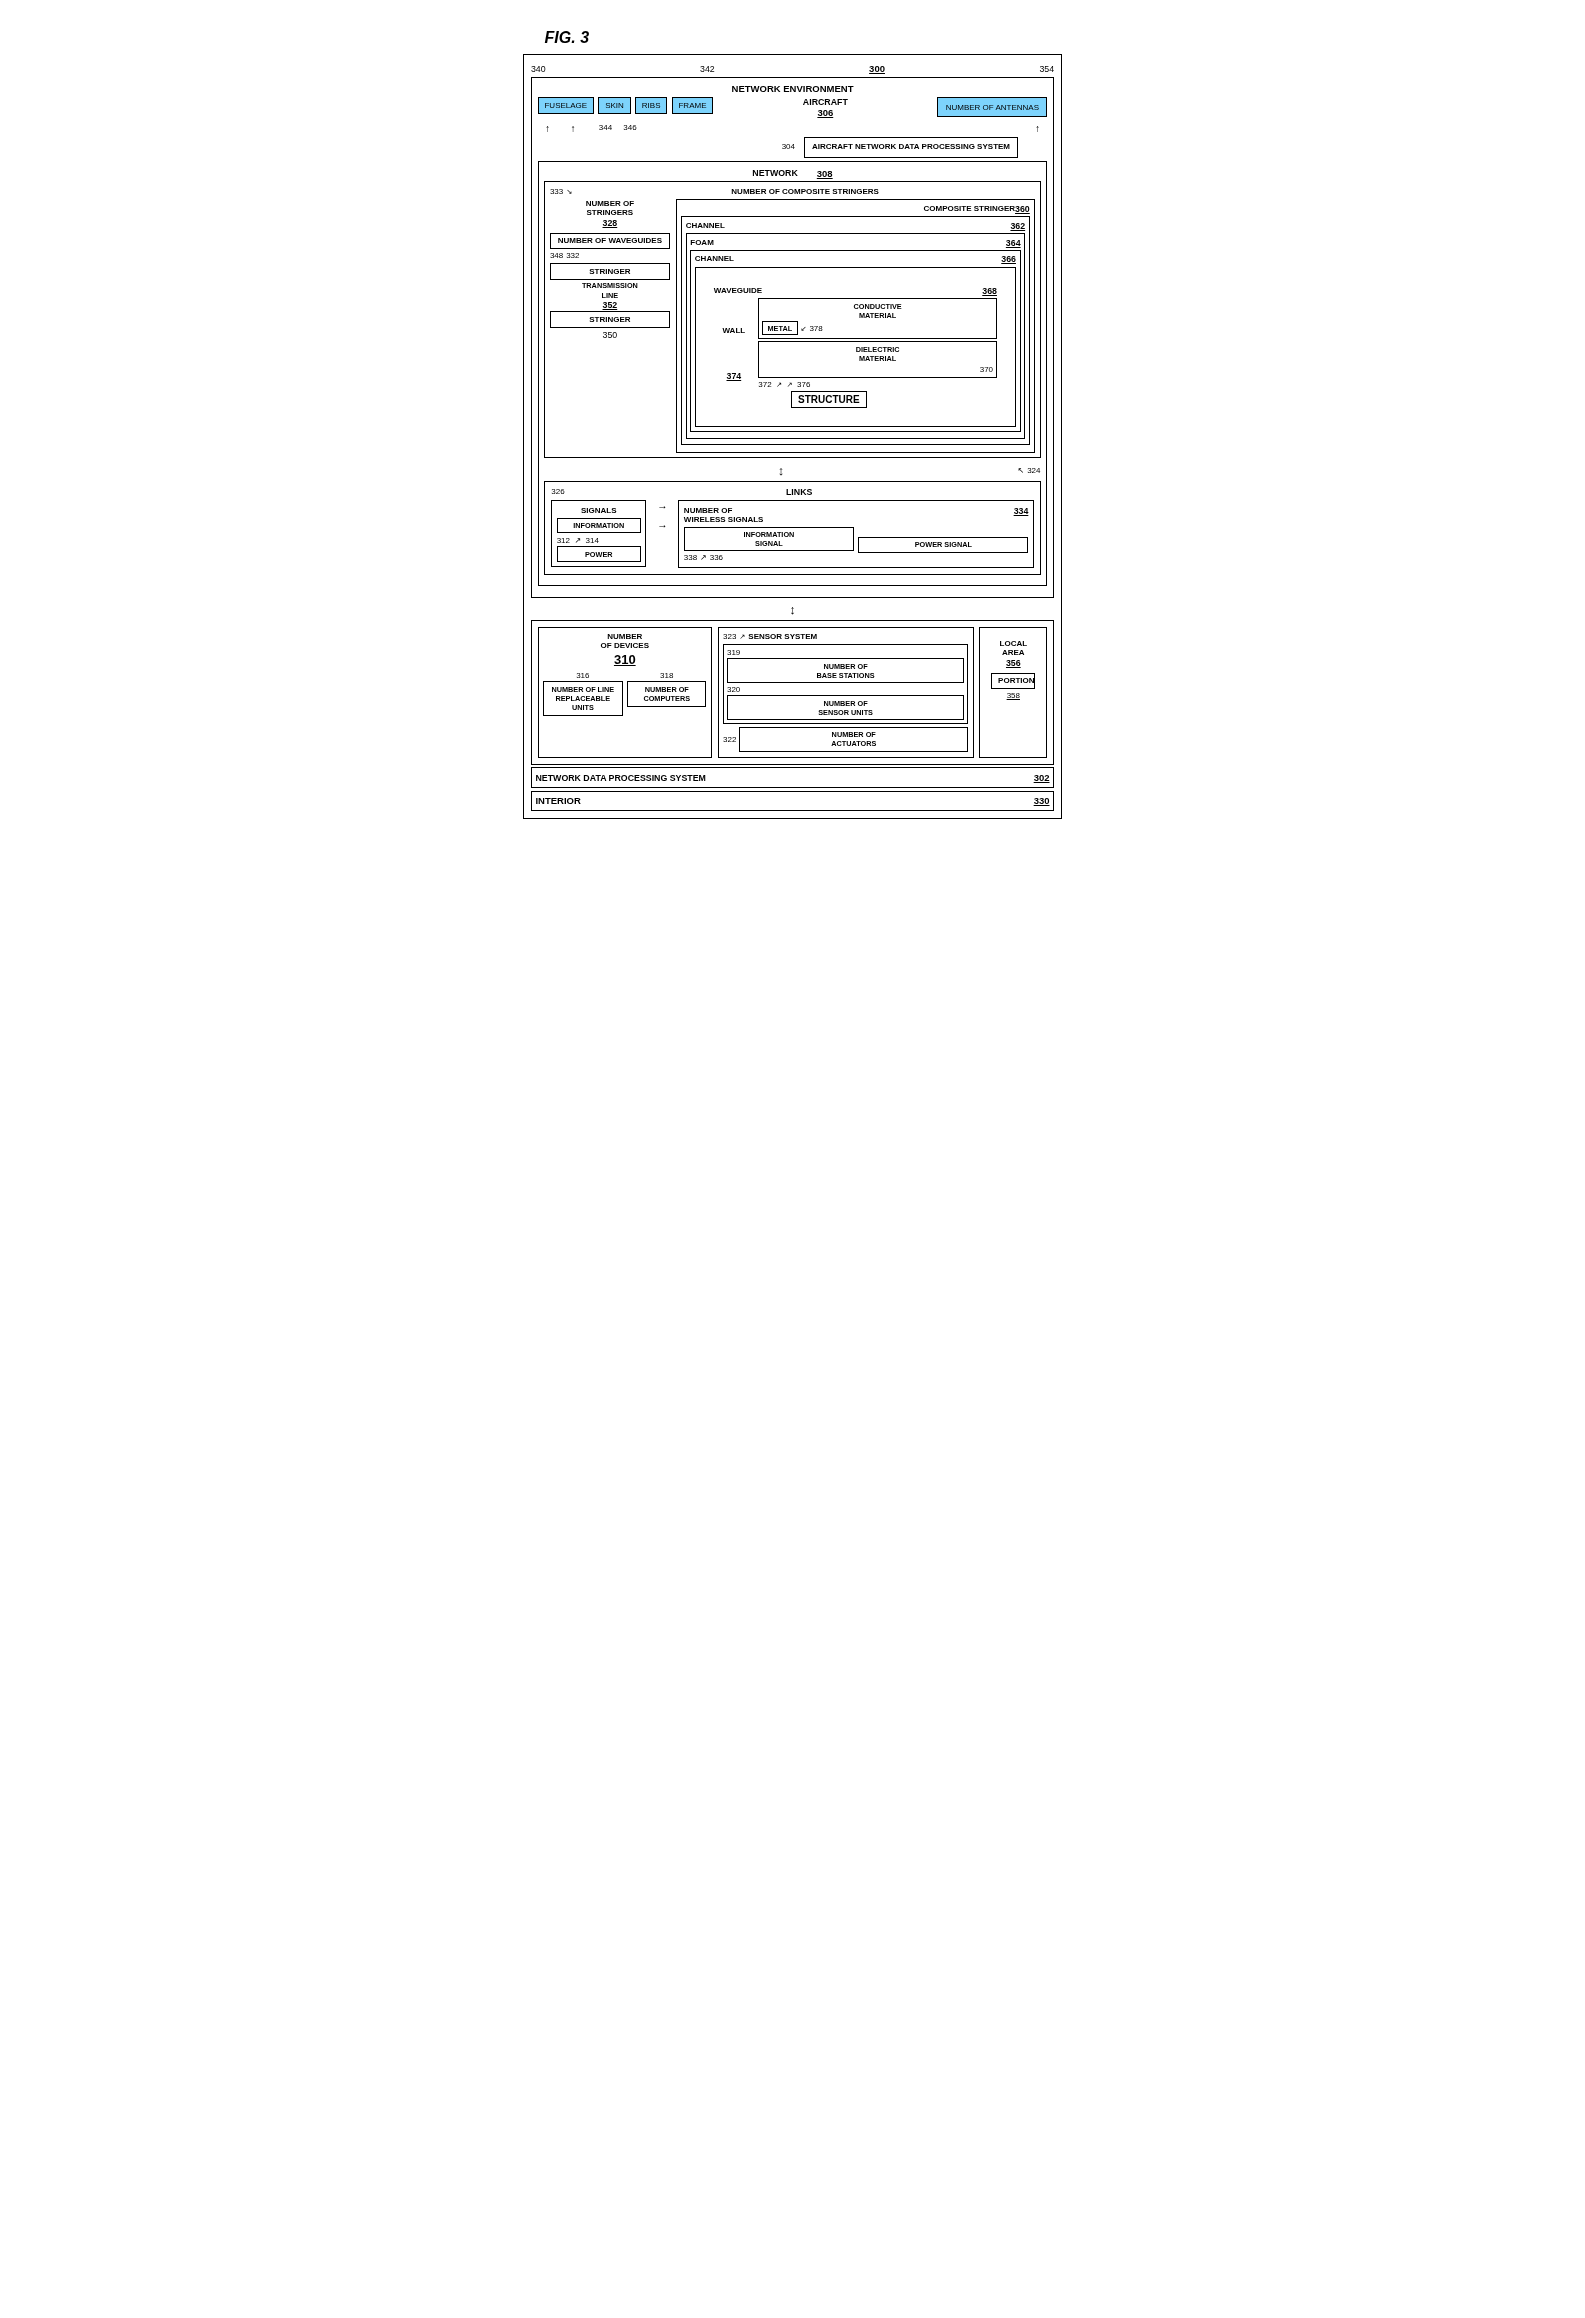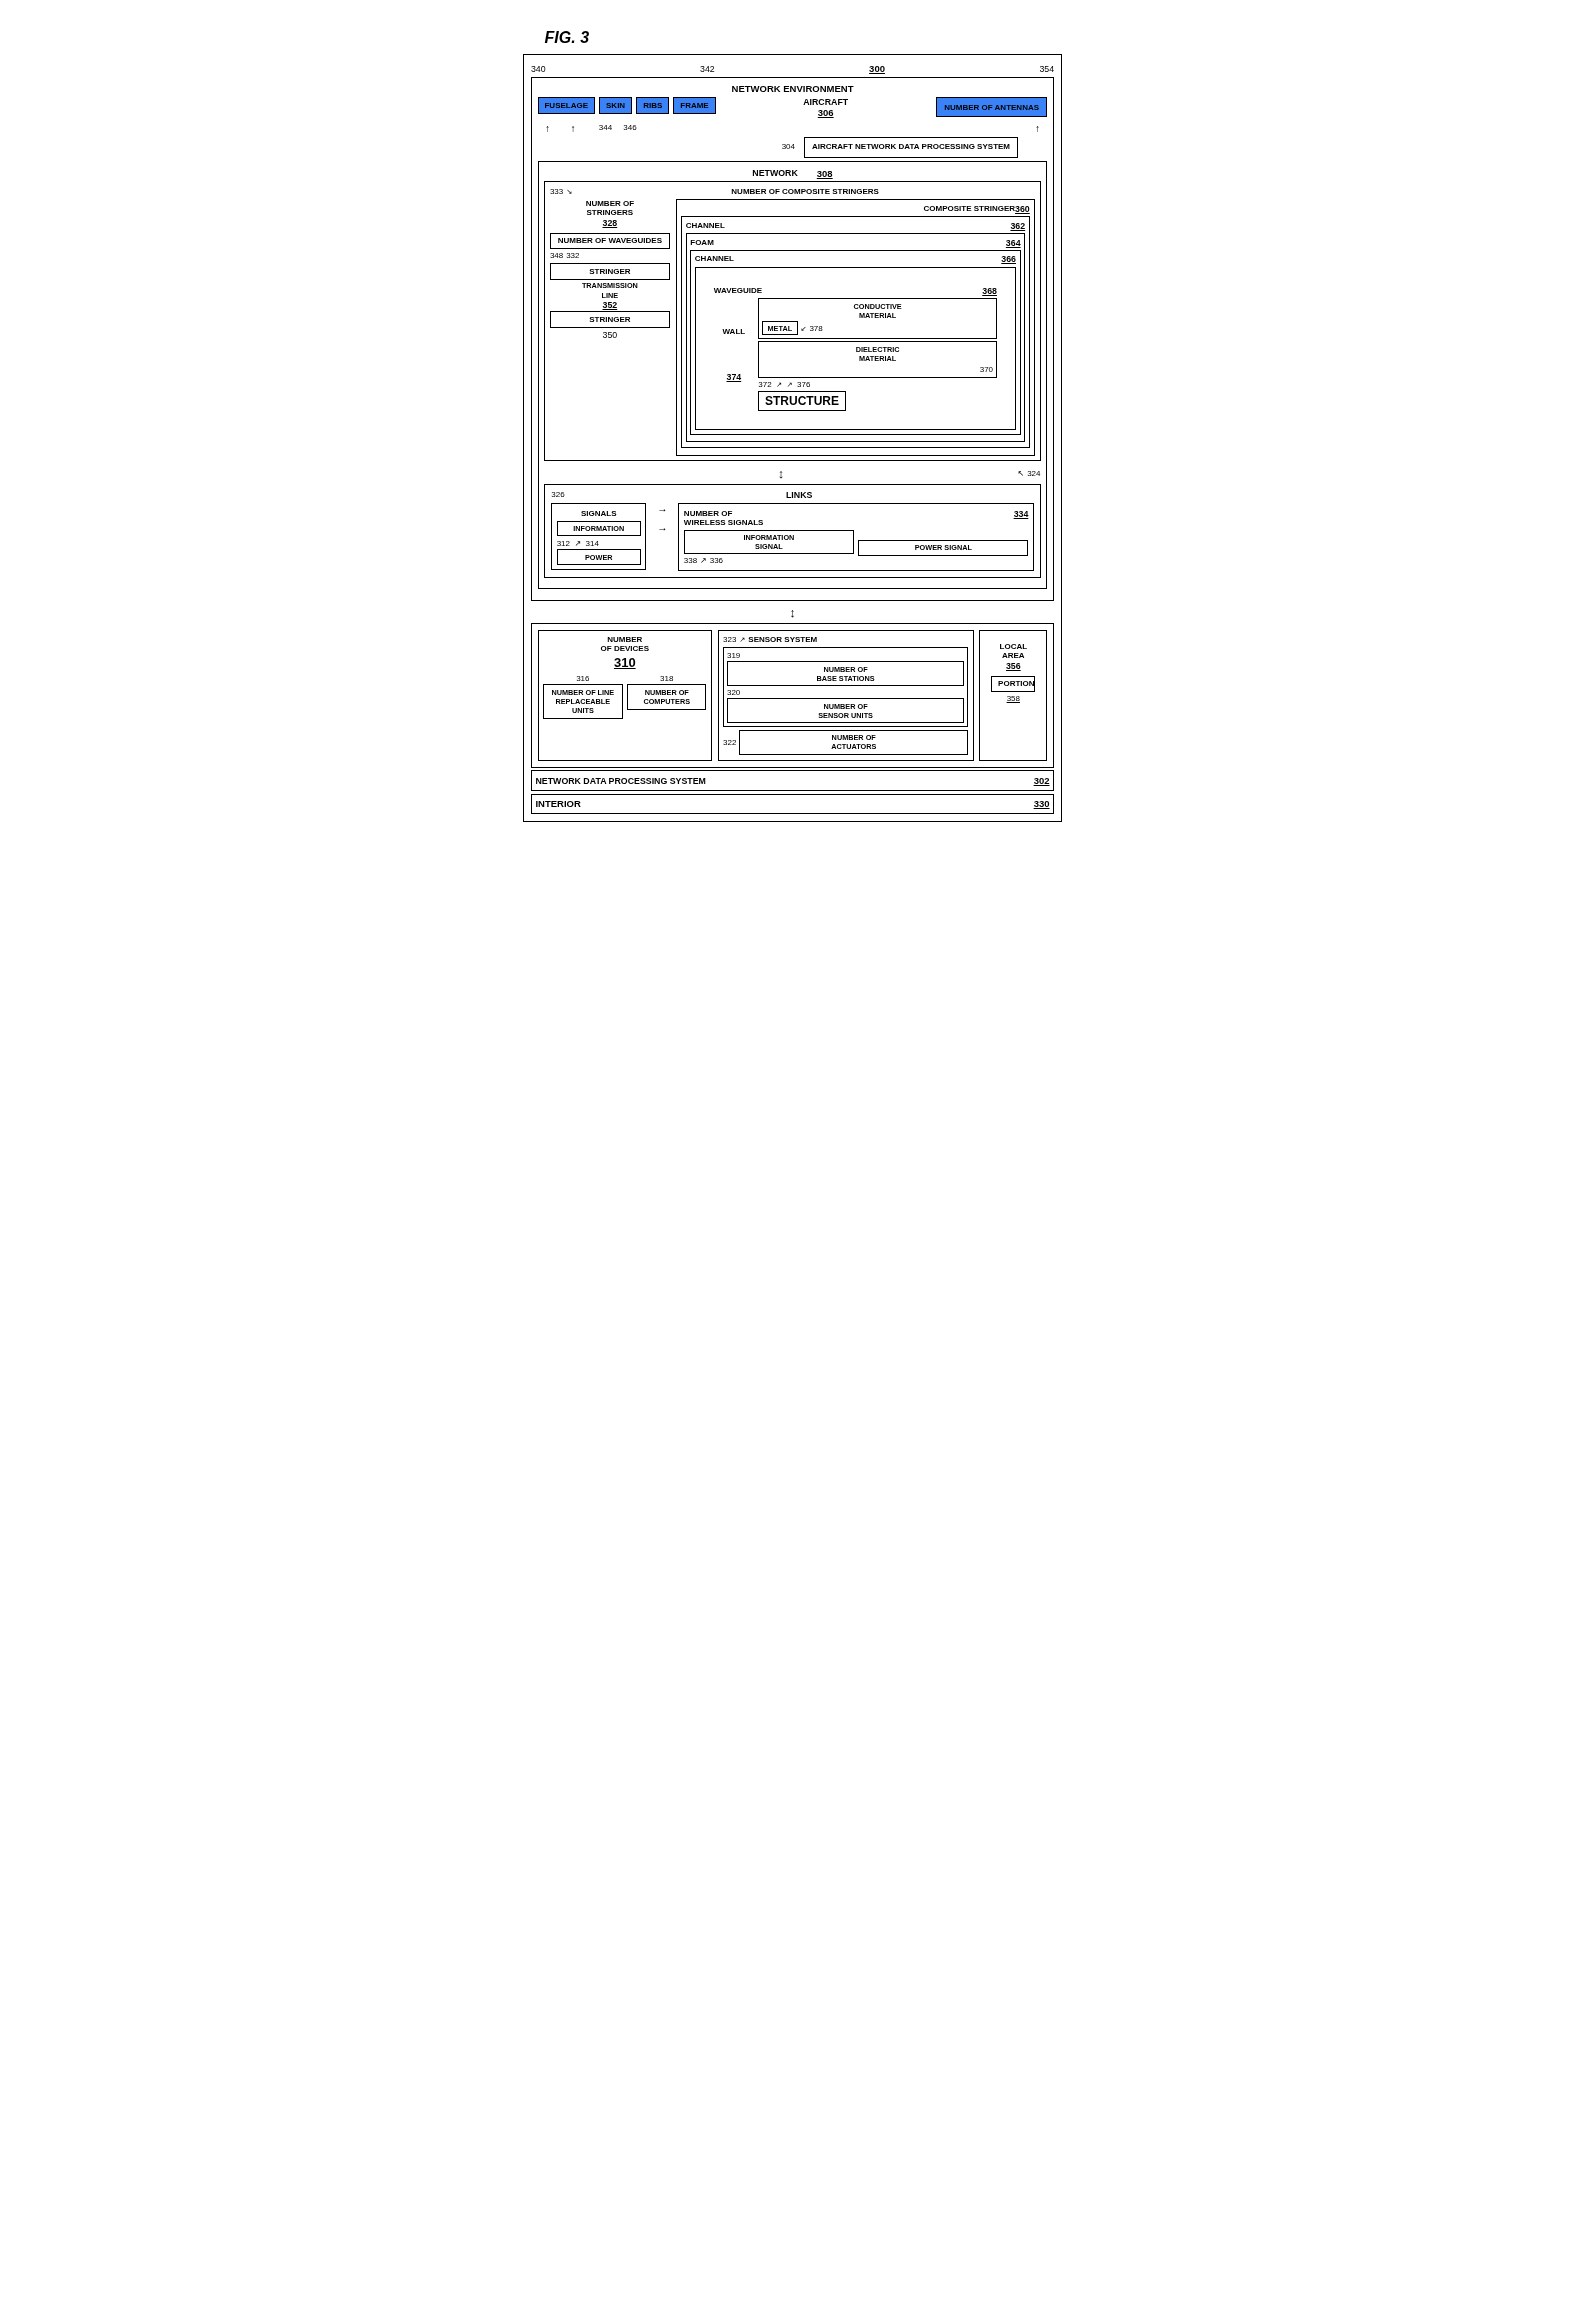--- a/index.html
+++ b/index.html
@@ -40,23 +40,23 @@
     .network-env-label {
       text-align: center;
       font-size: 9.5px;
       font-weight: bold;
       margin-bottom: 2.9px;
     }
     .box {
       border: 1.5px solid #000;
       padding: 2.9px 5.8px;
       font-size: 8px;
-      font-weight: bold;
+      font-weight: normal;
       text-align: center;
-      background: #3b82f6;
+      background: #7dd3fc;
     }
 
     
     .network-section {
       border: 1.5px solid #000;
       padding: 5.8px;
       margin-bottom: 4.4px;
       position: relative;
     }
 
@@ -235,21 +235,21 @@
 
                           
                           <div style="display:flex; gap:4.4px; margin-bottom:2.2px;">
                             <span style="font-size:8px;">372</span>
                             <span style="font-size:7.3px;">↗</span>
                             <span style="font-size:7.3px;">↗</span>
                             <span style="font-size:8px;">376</span>
                           </div>
 
                           
-                          <div style="border:1.5px solid #000; padding:2.2px 5.8px; font-size:12px; font-weight:bold; text-align:left; display:inline-block;">STRUCTURE</div>
+                          <div style="border:1.5px solid #000; padding:2.2px 5.8px; font-size:10px; font-weight:bold; text-align:left; display:inline-block;margin-left:33px;">STRUCTURE</div>
                         </div>
                       </div>
                     </div>
                   </div>
                 </div>
               </div>
             </div>
           </div>
         </div>
 

